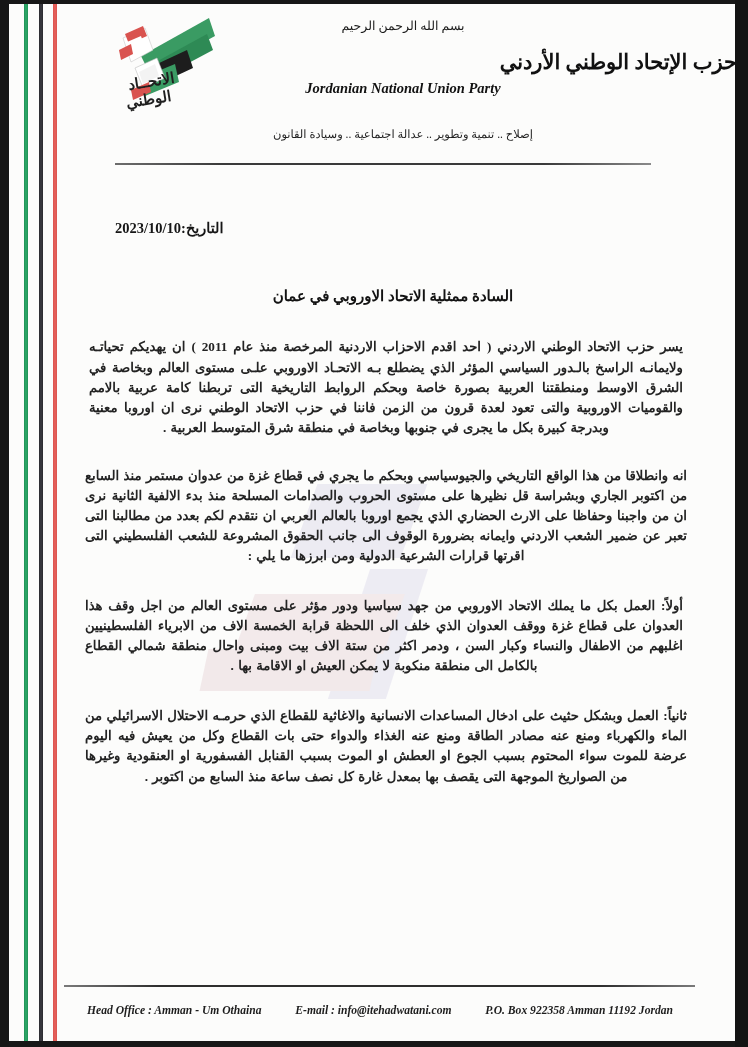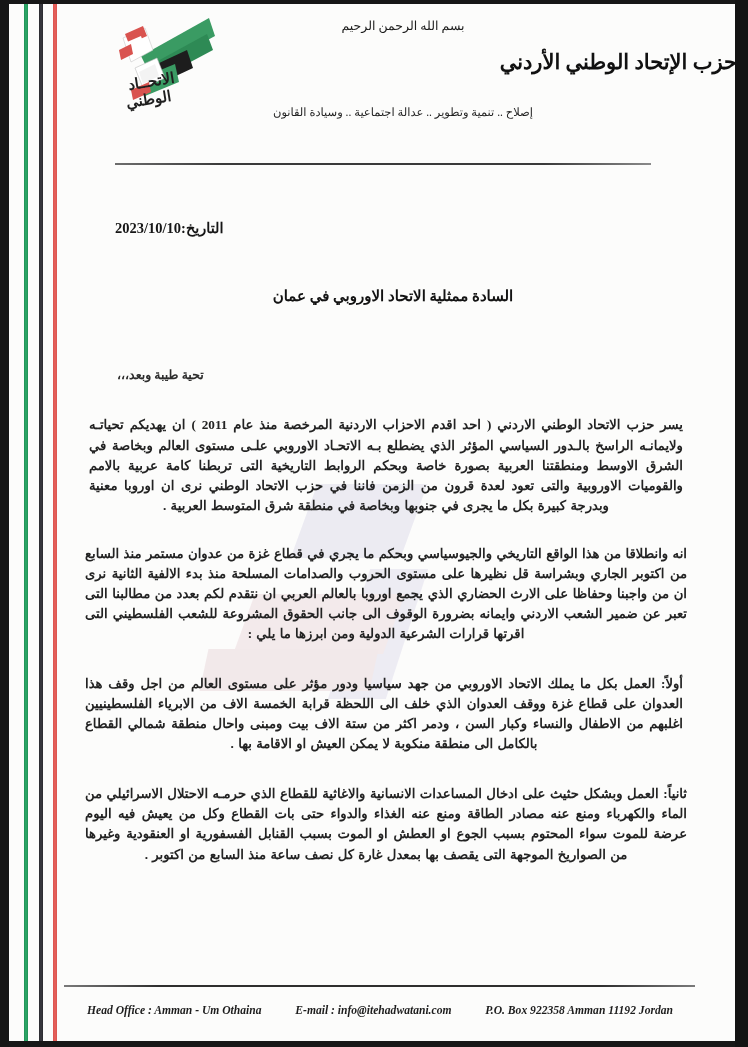--- a/index.html
+++ b/index.html
@@ -245,32 +245,32 @@
             <polygon points="36,34 48,28 50,38 38,44" fill="#d9534f"></polygon>
             <polygon points="48,74 66,66 68,76 50,84" fill="#d9534f"></polygon>
 
             <text x="46" y="74" font-family="Liberation Serif, serif" font-size="15" font-weight="bold" fill="#1f1f1f" text-anchor="end" transform="rotate(-9 46 74)">الاتحــاد</text>
             <text x="44" y="92" font-family="Liberation Serif, serif" font-size="15" font-weight="bold" fill="#1f1f1f" text-anchor="end" transform="rotate(-9 44 92)">الوطني</text>
           </svg>
         </div>
 
         <div class="basmala">بسم الله الرحمن الرحيم</div>
         <div class="party-ar">حزب الإتحاد الوطني الأردني</div>
+        <div class="party-en">Jordanian National Union Party</div>
         <div class="slogan">إصلاح .. تنمية وتطوير .. عدالة اجتماعية ..  وسيادة القانون</div>
       </div>
 
       <div class="rule"></div>
 
       <div class="refblock">
         <div>التاريخ:2023/10/10</div>
       </div>
 
       <div class="addressee">السادة ممثلية الاتحاد الاوروبي في عمان</div>
 
-      <div class="greeting">تحية طيبة وبعد،،،</div>
 
       <p class="para p1">يسر حزب الاتحاد الوطني الاردني  ( احد اقدم الاحزاب الاردنية المرخصة منذ عام 2011  ) ان يهديكم تحياتـه ولايمانـه الراسخ بالـدور السياسي المؤثر الذي يضطلع بـه الاتحـاد  الاوروبي علـى مستوى العالم وبخاصة في الشرق الاوسط ومنطقتنا العربية بصورة خاصة وبحكم الروابط التاريخية التى تربطنا كامة عربية   بالامم والقوميات الاوروبية والتى تعود لعدة قرون من الزمن فاننا في حزب الاتحاد الوطني نرى ان اوروبا معنية  وبدرجة كبيرة بكل ما يجرى في جنوبها وبخاصة في منطقة شرق المتوسط العربية .</p>
       <p class="para p2">انه وانطلاقا من هذا الواقع التاريخي والجيوسياسي وبحكم ما يجري في قطاع غزة من عدوان مستمر منذ السابع من اكتوبر الجاري  وبشراسة قل نظيرها  على مستوى الحروب والصدامات المسلحة منذ بدء الالفية الثانية نرى ان من واجبنا وحفاظا على الارث الحضاري الذي يجمع اوروبا بالعالم العربي ان نتقدم لكم بعدد من مطالبنا التى تعبر عن ضمير الشعب الاردني وايمانه بضرورة الوقوف  الى جانب الحقوق المشروعة للشعب الفلسطيني التى اقرتها قرارات الشرعية الدولية ومن ابرزها ما يلي :</p>
       <p class="para p3">أولاً: العمل بكل ما يملك الاتحاد الاوروبي من جهد سياسيا ودور مؤثر على مستوى العالم من اجل وقف هذا العدوان على قطاع غزة ووقف العدوان الذي خلف الى اللحظة قرابة الخمسة الاف من الابرياء الفلسطينيين اغلبهم من الاطفال والنساء وكبار السن ، ودمر اكثر من ستة الاف بيت ومبنى واحال منطقة شمالي القطاع بالكامل الى منطقة منكوبة لا يمكن العيش او الاقامة بها .</p>
       <p class="para p4">ثانياً: العمل وبشكل حثيث على ادخال المساعدات الانسانية والاغاثية للقطاع الذي حرمـه الاحتلال الاسرائيلي من الماء والكهرباء ومنع عنه مصادر الطاقة ومنع عنه الغذاء والدواء حتى بات القطاع وكل من يعيش فيه اليوم عرضة للموت سواء المحتوم بسبب الجوع او العطش  او الموت بسبب القنابل الفسفورية او العنقودية وغيرها من الصواريخ الموجهة  التى يقصف بها بمعدل غارة كل نصف ساعة منذ السابع من اكتوبر .</p>
 
     </div>
 
     <div class="footer-rule"></div>
     <div class="footer">

